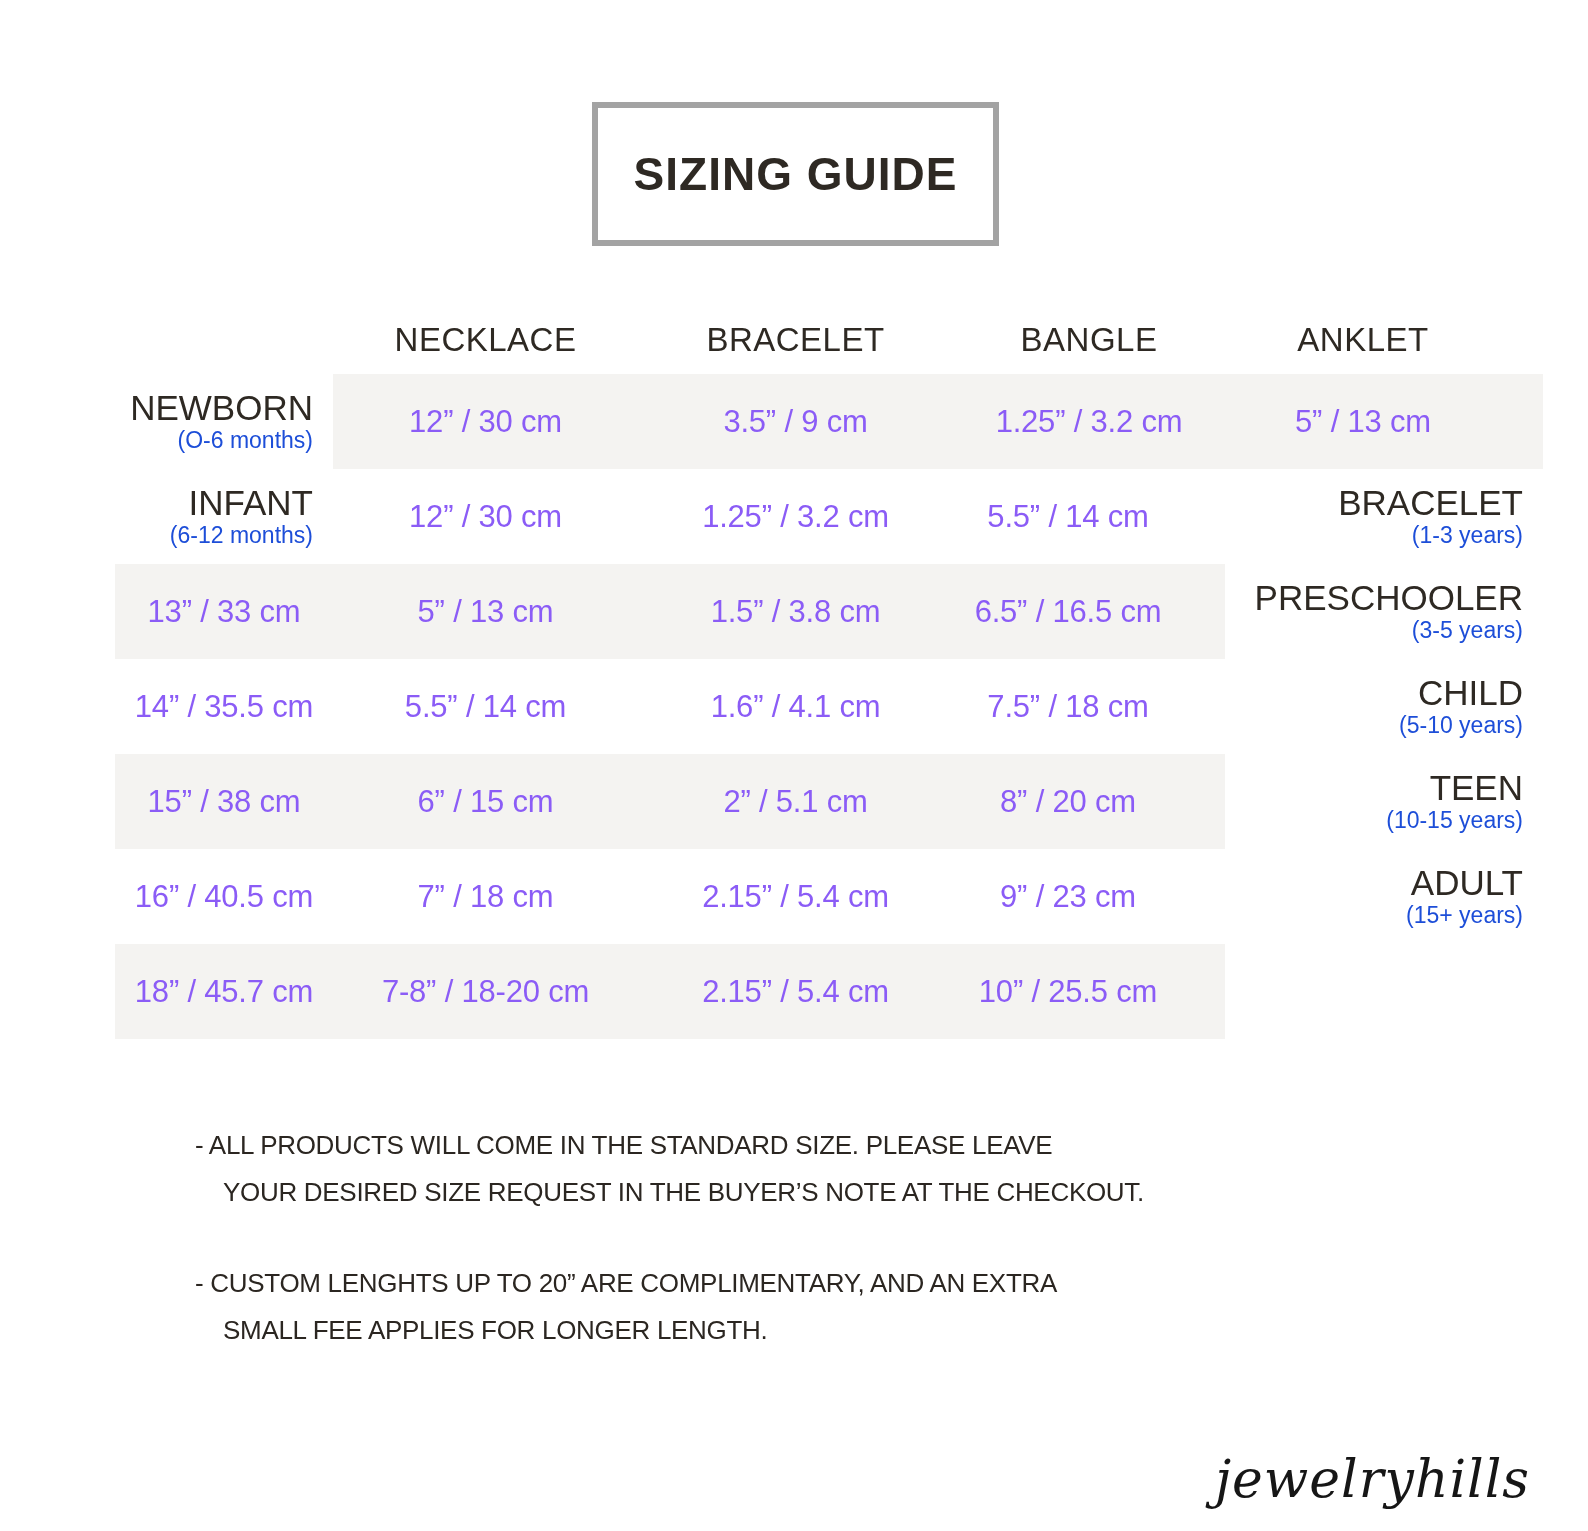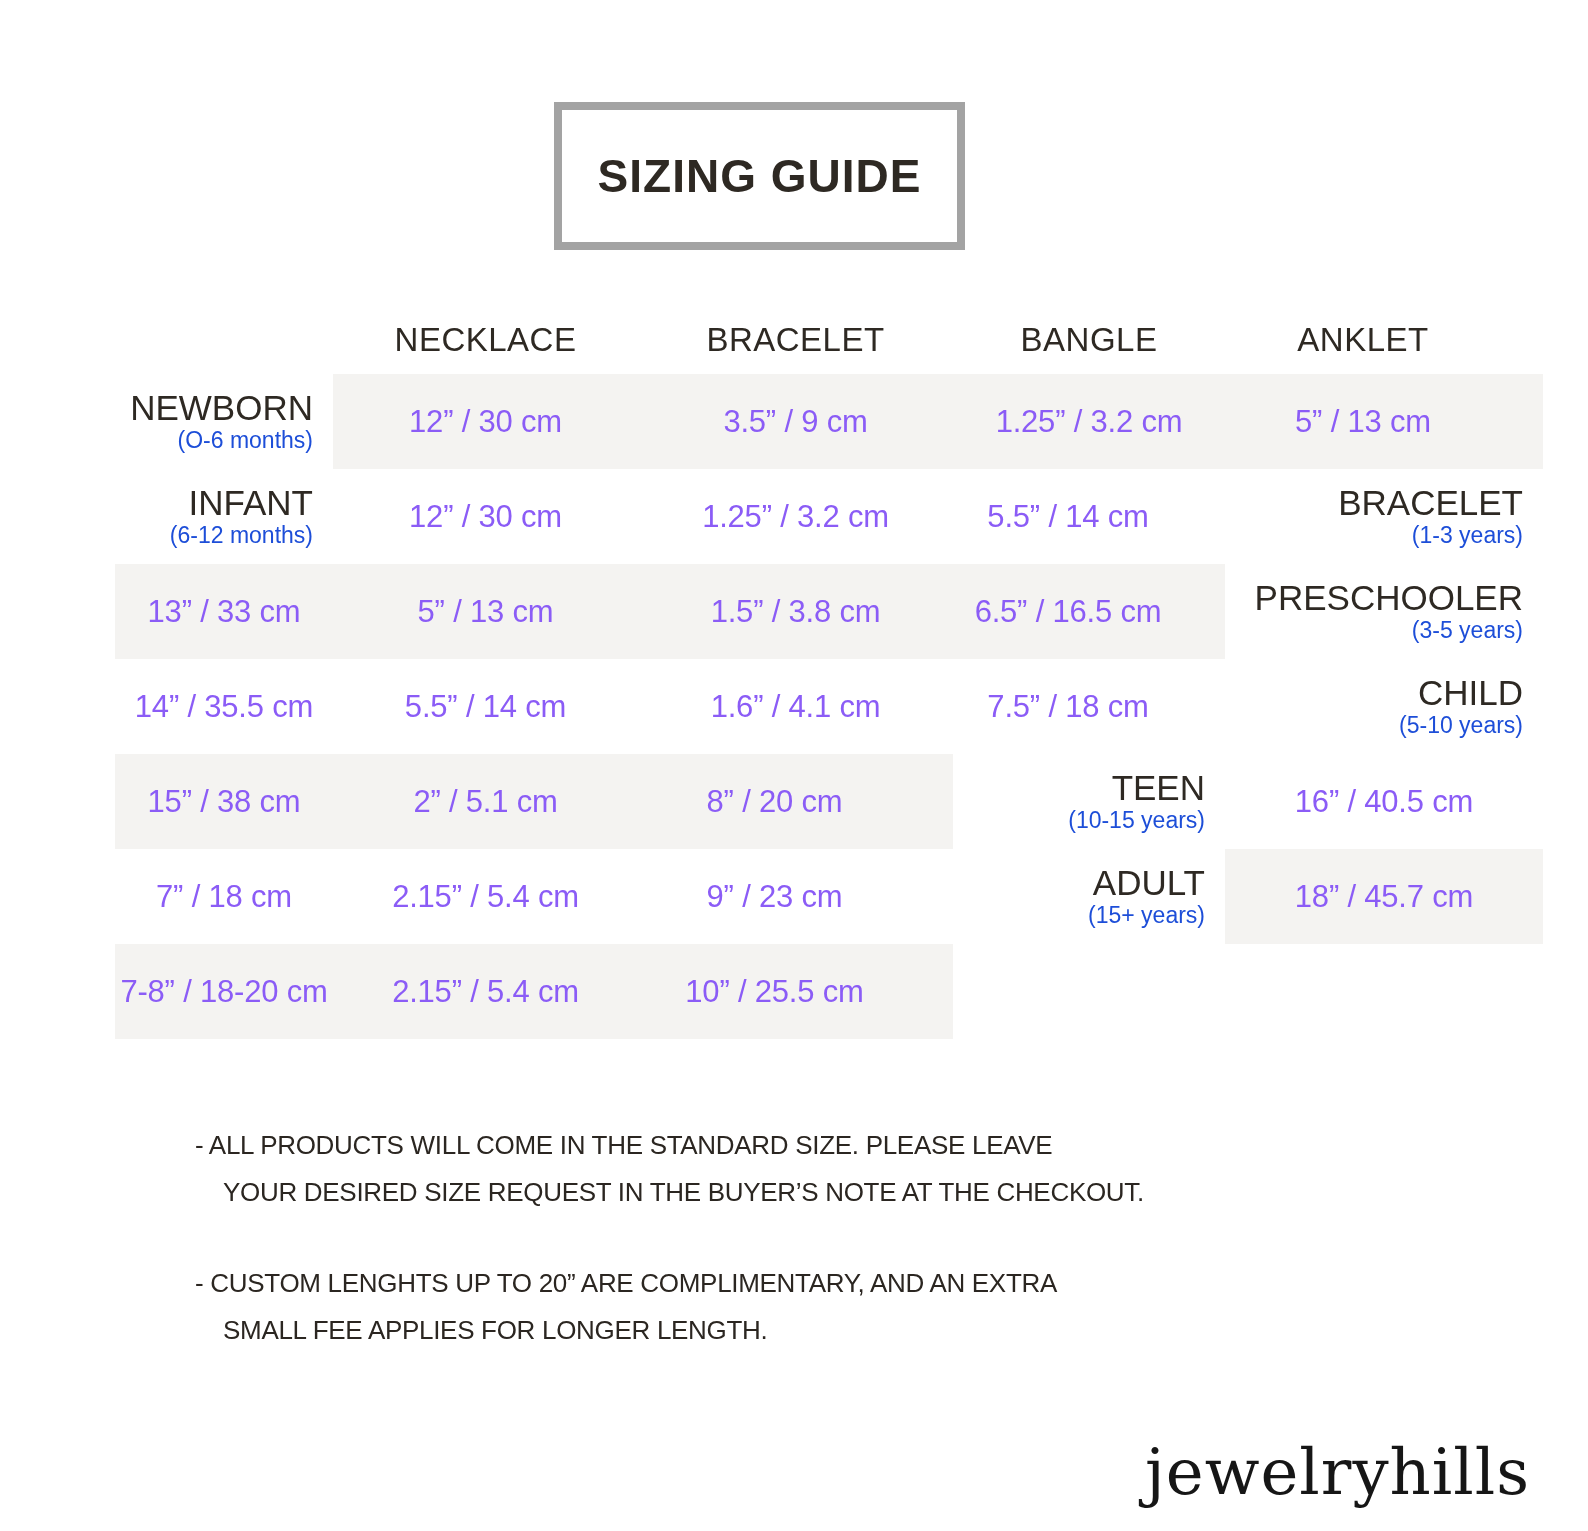--- a/index.html
+++ b/index.html
@@ -9,25 +9,25 @@
     background: #ffffff;
     position: relative;
     overflow: hidden;
     font-family: "Liberation Sans", sans-serif;
     color: #332d27;
   }
 
   
   .title-box {
     position: absolute;
-    left: 554px;
+    left: 592px;
     top: 102px;
     width: 395px;
     height: 132px;
-    border: 8px solid #a3a3a3;
+    border: 6px solid #a3a3a3;
     display: flex;
     align-items: center;
     justify-content: center;
     background: #ffffff;
   }
   .title-text {
     font-size: 46px;
     font-weight: bold;
     letter-spacing: 1px;
     color: #2e2923;
@@ -99,21 +99,22 @@
     padding-left: 28px;
     text-indent: -28px;
   }
 
   
   .logo {
     position: absolute;
     right: 58px;
     bottom: 22px;
     font-family: "DejaVu Serif", serif;
-    font-size: 64px;
+    font-style: italic;
+    font-size: 52px;
     letter-spacing: 1px;
     color: #161616;
   }
 </style>
 </head>
 <body>
 
 <div class="page">
 
   <div class="title-box">
@@ -156,20 +157,21 @@
       </div>
       <div class="cell c0">14” / 35.5 cm</div>
       <div class="cell c1">5.5” / 14 cm</div>
       <div class="cell c2">1.6” / 4.1 cm</div>
       <div class="cell c3">7.5” / 18 cm</div>
       <div class="labelcell">
         <div class="rowname">CHILD</div>
         <div class="rowsub">(5-10 years)</div>
       </div>
       <div class="cell c0 shade">15” / 38 cm</div>
+      <div class="cell c1 shade">6” / 15 cm</div>
       <div class="cell c2 shade">2” / 5.1 cm</div>
       <div class="cell c3 shade">8” / 20 cm</div>
       <div class="labelcell">
         <div class="rowname">TEEN</div>
         <div class="rowsub">(10-15 years)</div>
       </div>
       <div class="cell c0">16” / 40.5 cm</div>
       <div class="cell c1">7” / 18 cm</div>
       <div class="cell c2">2.15” / 5.4 cm</div>
       <div class="cell c3">9” / 23 cm</div>

